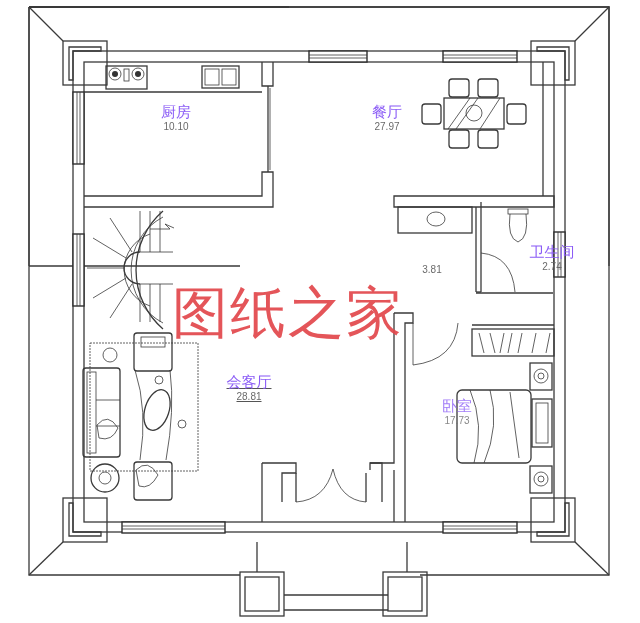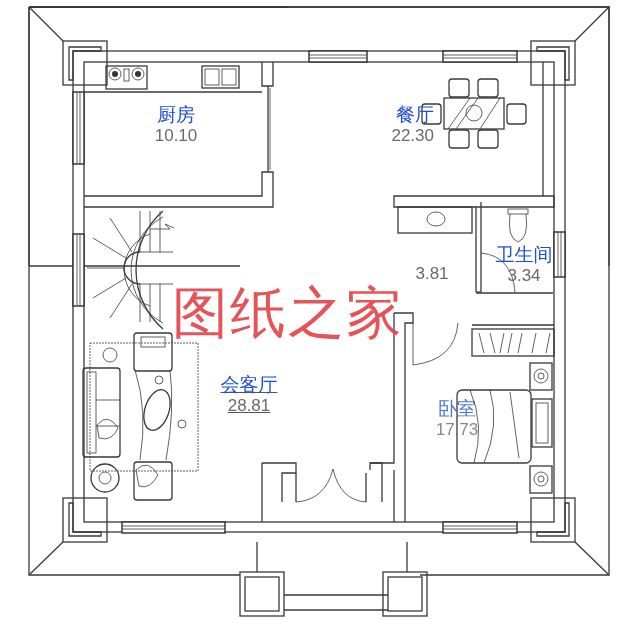--- a/index.html
+++ b/index.html
@@ -2,22 +2,22 @@
 <html><head>
   <meta charset="utf-8">
   <style>
     html, body { margin: 0; padding: 0; background: #ffffff; }
     body { width: 640px; height: 623px; overflow: hidden; position: relative; }
     #plan { position: absolute; left: 0; top: 0; width: 640px; height: 623px; }
     .ln { fill: none; stroke: #3a3a3a; stroke-width: 1.3; }
     .thin { fill: none; stroke: #3a3a3a; stroke-width: 0.8; }
     .wall { fill: #ffffff; stroke: #2e2e2e; stroke-width: 1.4; }
     .label { position: absolute; font-family: "DejaVu Sans", sans-serif; color: #555; text-align: center; line-height: 1.15; }
-    .room-name { font-size: 19px; color: #1d4ed8; }
-    .room-area { font-size: 17px; color: #6a6a6a; font-family: "Liberation Sans", sans-serif; }
+    .room-name { font-size: 15px; color: #8b5cf6; }
+    .room-area { font-size: 10px; color: #6a6a6a; font-family: "Liberation Sans", sans-serif; }
     .watermark { position: absolute; left: 172px; top: 276px; font-family: "DejaVu Serif", serif; font-size: 56px; color: #e2474c; letter-spacing: 2px; opacity: 0.92; white-space: nowrap; }
   </style>
 </head>
 <body>
 
 <svg id="plan" viewBox="0 0 640 623" xmlns="http://www.w3.org/2000/svg">
 
   <g>
     <rect class="ln" x="29" y="7" width="260" height="1" style="display:none"></rect>
     <polyline class="ln" points="29,7 289,7 289,8" style="display:none"></polyline>
@@ -243,30 +243,30 @@
     <rect class="ln" x="388" y="577" width="34" height="34"></rect>
     <line class="ln" x1="284" y1="595" x2="388" y2="595"></line>
     <line class="ln" x1="284" y1="610" x2="388" y2="610"></line>
   </g>
 </svg>
 
 <div class="label" style="left:140px; top:104px; width:72px;">
   <div class="room-name">厨房</div>
   <div class="room-area">10.10</div>
 </div>
-<div class="label" style="left:364px; top:104px; width:70px;text-align:right;">
+<div class="label" style="left:352px; top:104px; width:70px;">
   <div class="room-name">餐厅</div>
-  <div class="room-area">22.30</div>
+  <div class="room-area">27.97</div>
 </div>
 <div class="label" style="left:412px; top:264px; width:40px;">
   <div class="room-area">3.81</div>
 </div>
-<div class="label" style="left:494px; top:244px; width:60px;">
+<div class="label" style="left:522px; top:244px; width:60px;">
   <div class="room-name">卫生间</div>
-  <div class="room-area">3.34</div>
+  <div class="room-area">2.74</div>
 </div>
 <div class="label" style="left:218px; top:374px; width:62px;text-decoration:underline;">
   <div class="room-name">会客厅</div>
   <div class="room-area">28.81</div>
 </div>
 <div class="label" style="left:432px; top:398px; width:50px; opacity:0.8;">
   <div class="room-name">卧室</div>
   <div class="room-area">17.73</div>
 </div>
 

